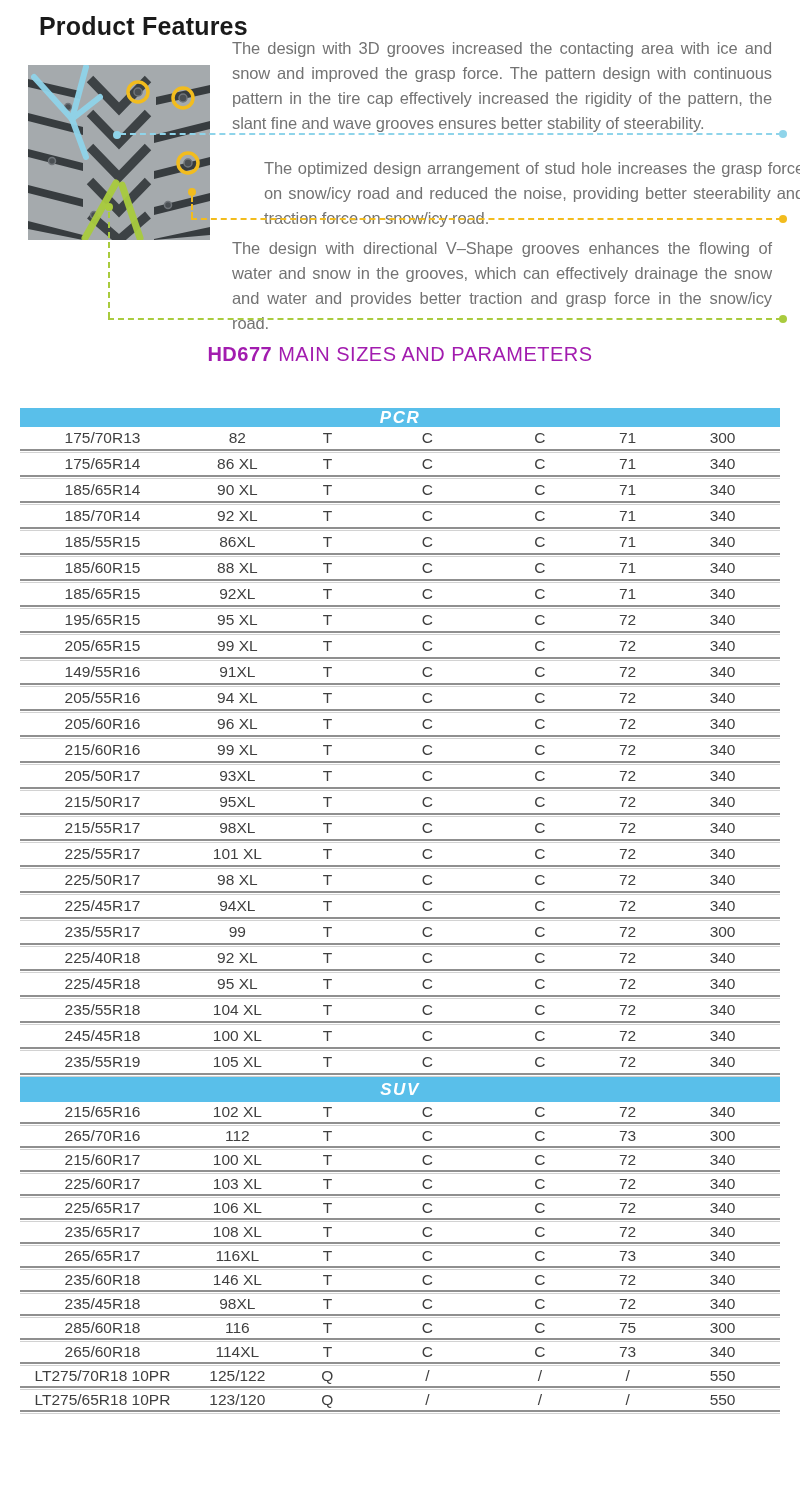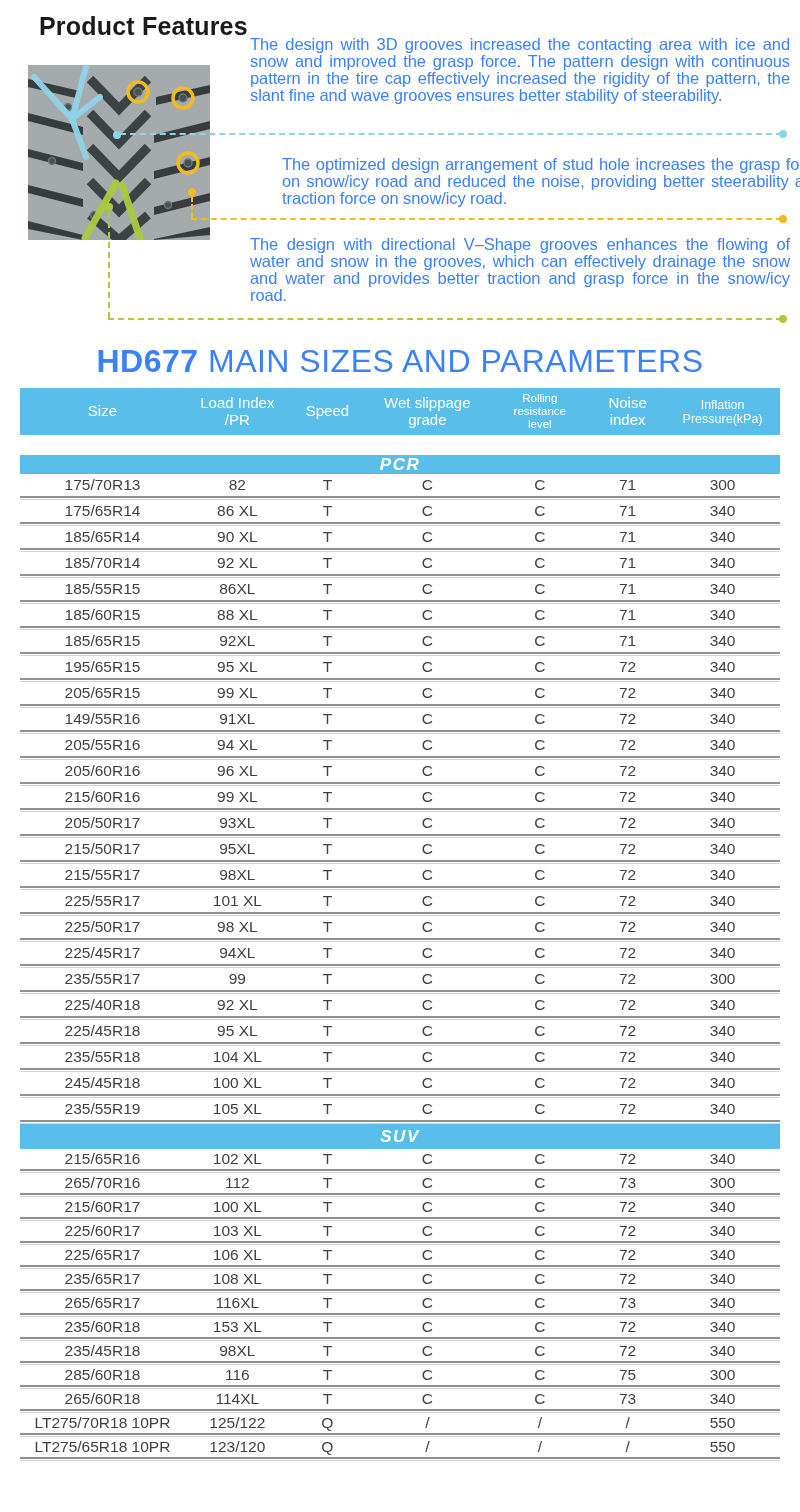--- a/index.html
+++ b/index.html
@@ -3,39 +3,39 @@
 <meta charset="utf-8">
 <style>
   * { margin:0; padding:0; box-sizing:border-box; }
   html,body { background:#ffffff; }
   body { font-family:"Liberation Sans", sans-serif; }
   .page { position:relative; width:800px; height:1512px; background:#fff; overflow:hidden; }
 
   
   .heading { position:absolute; left:39px; top:12px; font-size:25px; font-weight:bold; color:#1a1a1a; letter-spacing:0.2px; }
   .tire { position:absolute; left:28px; top:65px; width:182px; height:175px; }
-  .para { position:absolute; left:250px; width:540px; font-size:16.5px; line-height:17px; color:#3b82f6; text-align:justify; letter-spacing:-0.1px; }
+  .para { position:absolute; left:232px; width:540px; font-size:16.5px; line-height:25px; color:#737373; text-align:justify; letter-spacing:-0.1px; }
   .p1 { top:36px; }
   .p2 { top:156px;margin-left:32px; }
   .p3 { top:236px; }
 
   .lead-h { position:absolute; height:0; border-top:2px dashed var(--cyan); }
   .lead-v { position:absolute; width:0; border-left:2px dashed var(--yellow); }
   .cyan-h  { left:120px; top:133px; width:662px; border-top-color:var(--cyan); }
   .yel-v   { left:191px; top:196px; height:22px; border-left-color:var(--yellow); }
   .yel-h   { left:191px; top:218px; width:591px; border-top-color:var(--yellow); }
   .grn-v   { left:108px; top:212px; height:106px; border-left-color:var(--green); }
   .grn-h   { left:108px; top:318px; width:674px; border-top-color:var(--green); }
   .dot { position:absolute; width:8px; height:8px; border-radius:50%; }
   .dot-cyan { background:var(--cyan); left:779px; top:130px; }
   .dot-yel  { background:var(--yellow); left:779px; top:215px; }
   .dot-grn  { background:var(--green); left:779px; top:315px; }
 
   
-  .title { position:absolute; left:0; top:343px; width:100%; text-align:center; font-size:32px; color:#3b82f6; letter-spacing:0.5px; }
+  .title { position:absolute; left:0; top:343px; width:100%; text-align:center; font-size:20px; color:#a21caf; letter-spacing:0.5px; }
   .title .model { font-weight:bold; }
 
   
   :root { --blue:#59BFEA; --cyan:#8FD4EA; --yellow:#F2BC1E; --green:#A9CB3E; }
   .table { position:absolute; left:20px; top:388px; width:760px; }
   .thead { display:flex; height:47px; background:var(--blue); }
   .th { display:flex; align-items:center; justify-content:center; text-align:center; color:#fff; white-space:pre-line; line-height:1.12; font-size:15px; }
   .c0 { width:21.7%; } .c1 { width:13.8%; } .c2 { width:9.9%; } .c3 { width:16.4%; }
   .c4 { width:13.2%; } .c5 { width:9.9%; } .c6 { width:15.1%; }
   .th.c4 { font-size:11.5px; } .th.c6 { font-size:12.5px; }
@@ -127,35 +127,20 @@
   <div class="dot dot-yel"></div>
   <div class="lead-v grn-v"></div>
   <div class="lead-h grn-h"></div>
   <div class="dot dot-grn"></div>
 
   <div class="title">
     <span class="model">HD677</span><span> MAIN SIZES AND PARAMETERS</span>
   </div>
 
   <div class="table">
-    <div class="thead">
-        <div class="th c0">Size</div>
-        <div class="th c1">Load Index
-/PR</div>
-        <div class="th c2">Speed</div>
-        <div class="th c3">Wet slippage
-grade</div>
-        <div class="th c4">Rolling
-resistance
-level</div>
-        <div class="th c5">Noise
-index</div>
-        <div class="th c6">Inflation
-Pressure(kPa)</div>
-      </div>
     <div class="tbody">
         <div class="sec sec-pcr">
           <div class="band">PCR</div>
           <div class="row">
             <div class="td c0">175/70R13</div>
             <div class="td c1">82</div>
             <div class="td c2">T</div>
             <div class="td c3">C</div>
             <div class="td c4">C</div>
             <div class="td c5">71</div>
@@ -438,21 +423,21 @@
             <div class="td c0">265/65R17</div>
             <div class="td c1">116XL</div>
             <div class="td c2">T</div>
             <div class="td c3">C</div>
             <div class="td c4">C</div>
             <div class="td c5">73</div>
             <div class="td c6">340</div>
           </div>
           <div class="row">
             <div class="td c0">235/60R18</div>
-            <div class="td c1">153 XL</div>
+            <div class="td c1">146 XL</div>
             <div class="td c2">T</div>
             <div class="td c3">C</div>
             <div class="td c4">C</div>
             <div class="td c5">72</div>
             <div class="td c6">340</div>
           </div>
           <div class="row">
             <div class="td c0">235/45R18</div>
             <div class="td c1">98XL</div>
             <div class="td c2">T</div>

